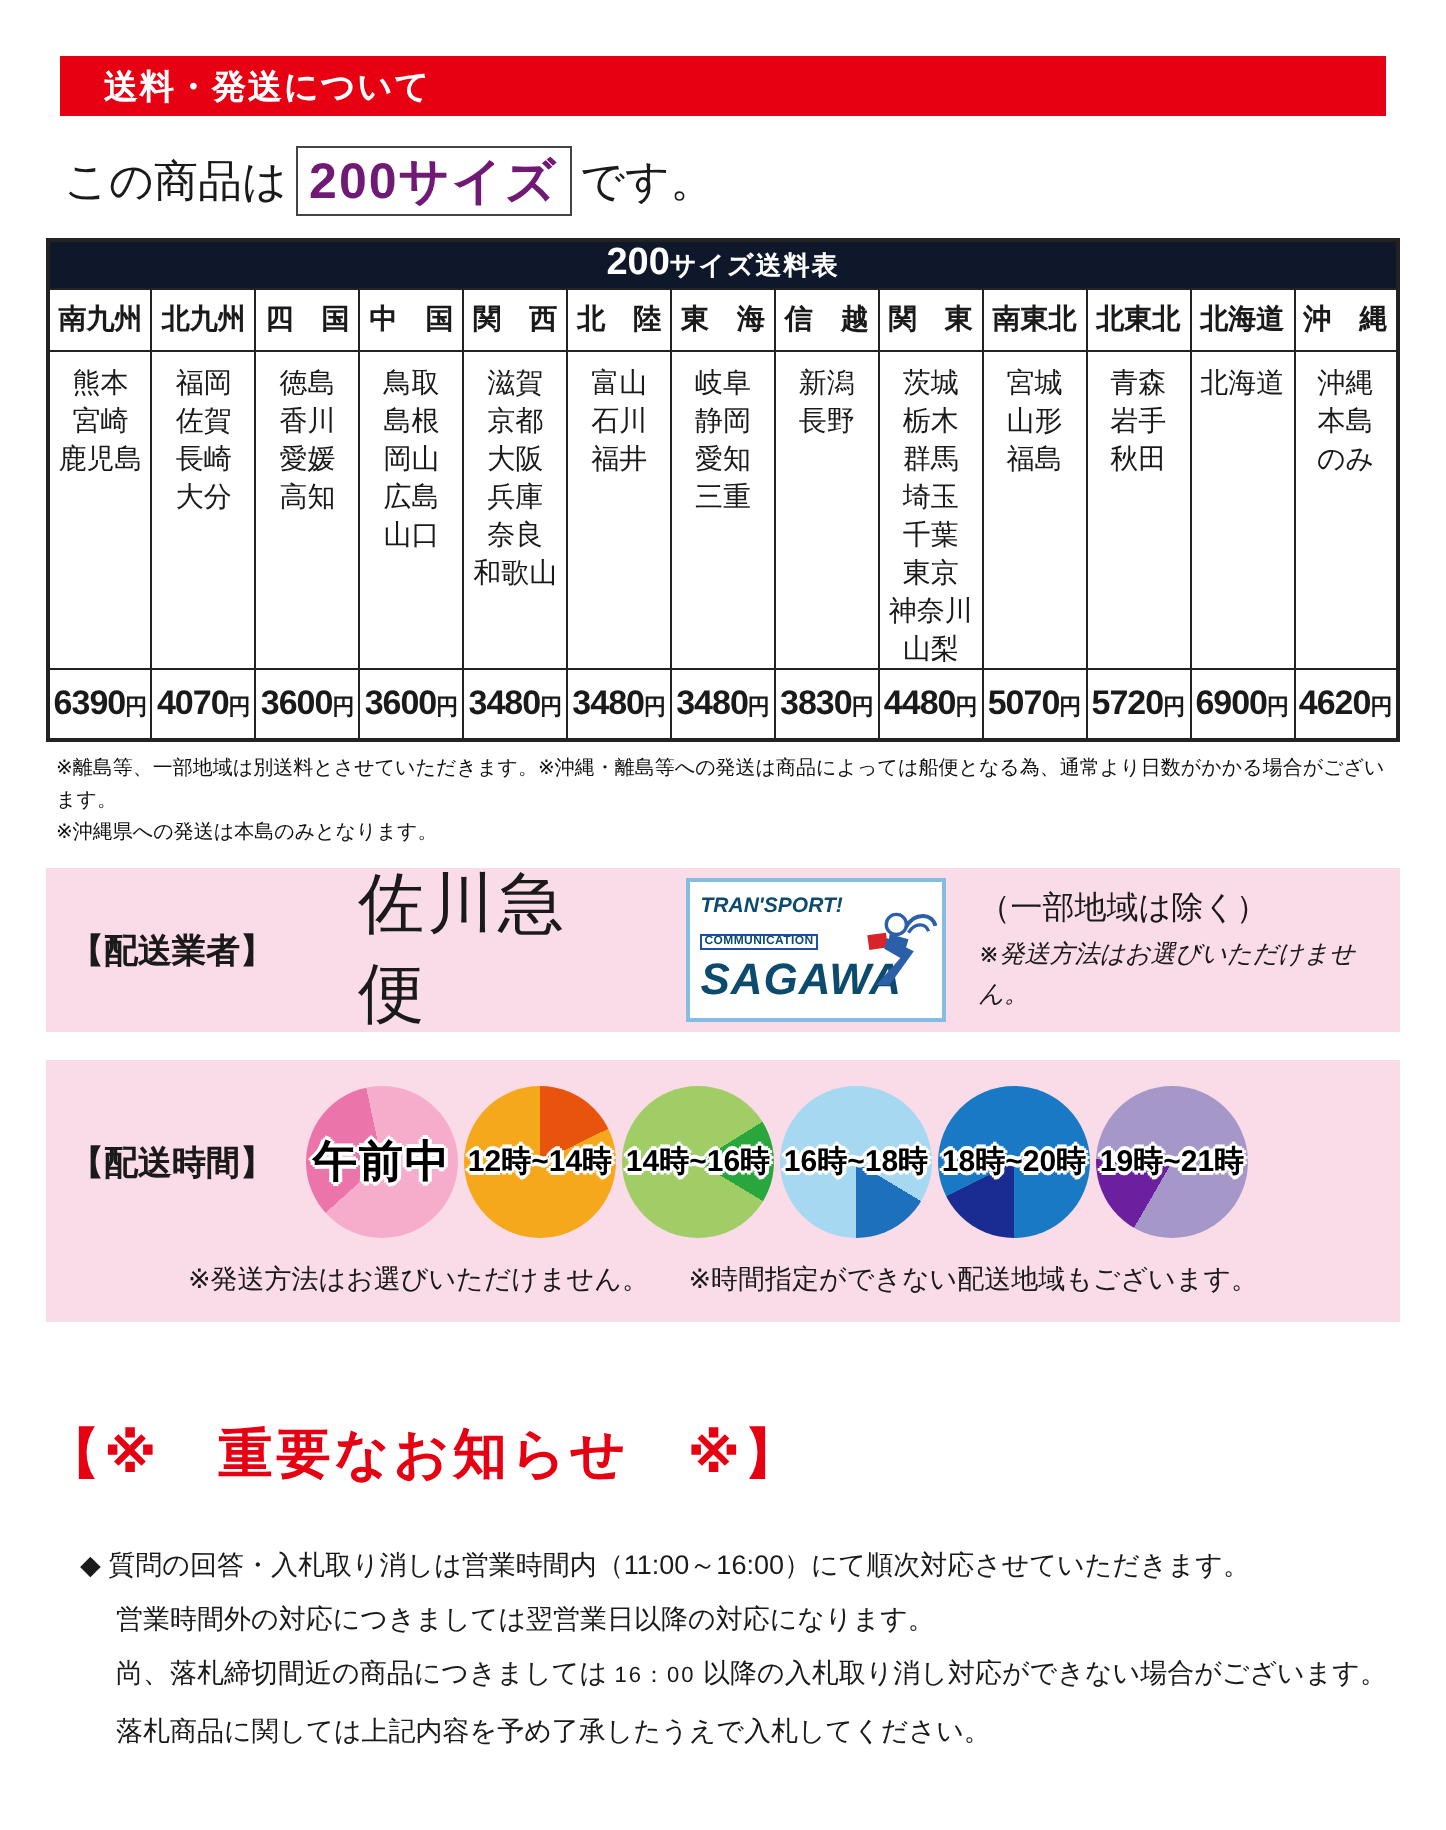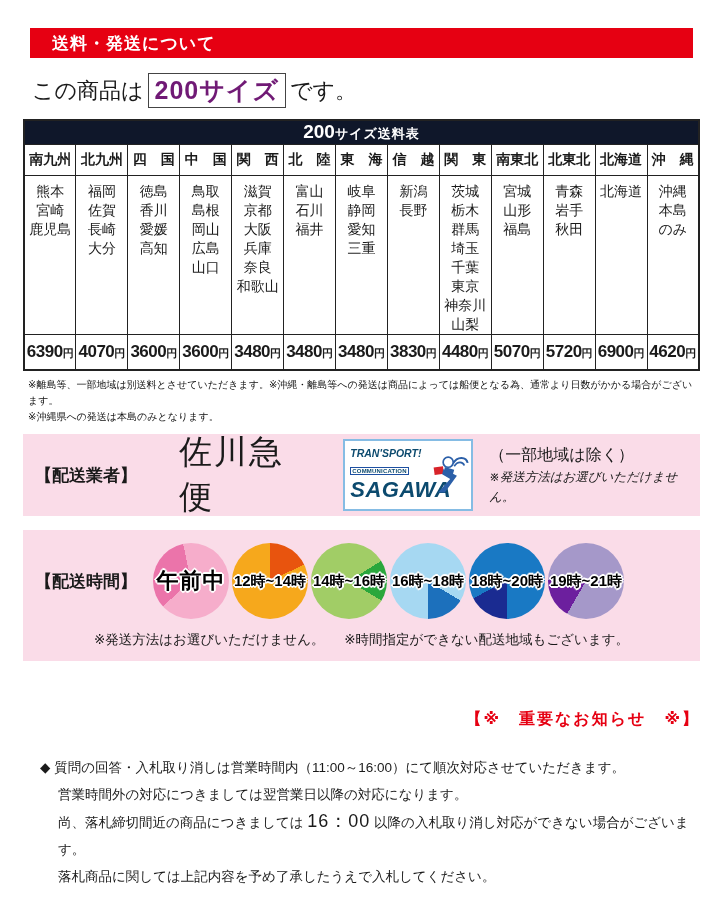--- a/index.html
+++ b/index.html
@@ -82,25 +82,25 @@
     text-shadow:2px 0 0 #fff,-2px 0 0 #fff,0 2px 0 #fff,0 -2px 0 #fff,
       1px 1px 0 #fff,-1px -1px 0 #fff,1px -1px 0 #fff,-1px 1px 0 #fff;
   }
   .pie:first-child .pie-label { font-size:22px; letter-spacing:1px; }
   .time-notes { margin-top:12px; text-align:center; font-size:13.5px; }
   .time-notes span { margin:0 8px; }
 
   
   .notice { margin-top:48px; }
   .notice-title {
-    text-align:right; color:#E60012; font-size:16px; font-weight:bold; letter-spacing:2px;
+    text-align:left; color:#E60012; font-size:27px; font-weight:bold; letter-spacing:2px;
   }
   .notice-body { margin:24px 0 0 17px; font-size:13.5px; line-height:27px; }
   .notice-body .ind { padding-left:18px; }
-  .time16 { font-size:18px; letter-spacing:1px; }
+  .time16 { font-size:11px; letter-spacing:1px; }
 </style>
 </head>
 <body>
 
 <div class="page">
 
   <div class="banner">
     <span>送料・発送について</span>
   </div>
 

